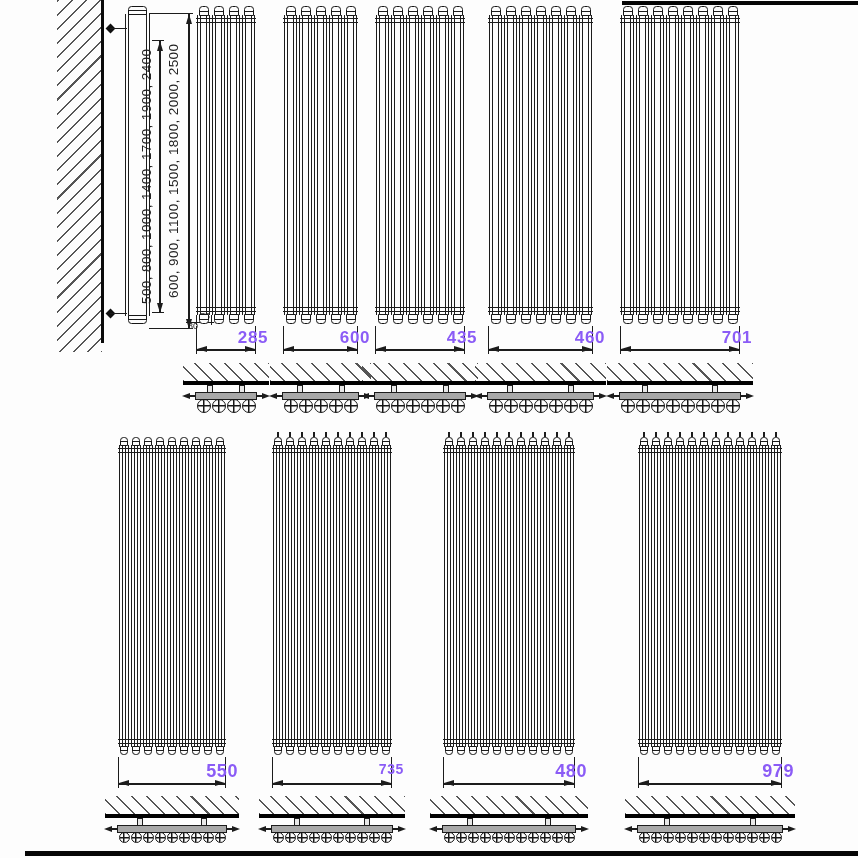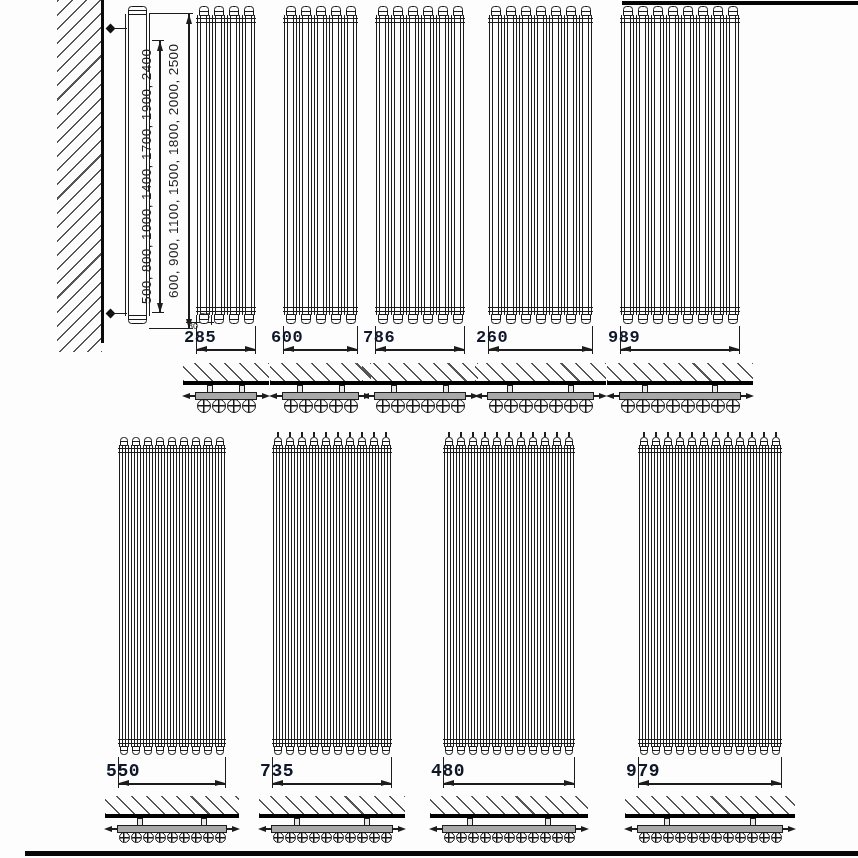--- a/index.html
+++ b/index.html
@@ -23,22 +23,22 @@
   .cap-bot{border-radius:0 0 3.5px 3.5px;}
   
   .hatch-plan{background-image:repeating-linear-gradient(45deg,#565656 0,#565656 1.5px,transparent 1.5px,transparent 10.5px);}
   .hatch-wall{background-image:repeating-linear-gradient(135deg,#565656 0,#565656 1.5px,transparent 1.5px,transparent 10px);}
   .bracket{border:1.3px solid #1c1c1c;background:#e8e8e8;}
   .collector{border:1.4px solid #1c1c1c;}
   .circle{border:1.9px solid #161616;border-radius:50%;
     background:linear-gradient(#161616,#161616) center/100% 1.5px no-repeat,
                linear-gradient(#161616,#161616) center/1.5px 100% no-repeat;}
   
-  .dim-label{position:absolute;font-weight:700;color:#0f172a;text-align:left;
-    letter-spacing:0.6px;line-height:1;font-family:Liberation Mono, monospace;}
+  .dim-label{position:absolute;font-weight:700;color:#8b5cf6;text-align:right;
+    letter-spacing:0.6px;line-height:1;}
   .arrL{position:absolute;width:0;height:0;border-top:3.5px solid transparent;
     border-bottom:3.5px solid transparent;border-right:10px solid #1c1c1c;}
   .arrR{position:absolute;width:0;height:0;border-top:3.5px solid transparent;
     border-bottom:3.5px solid transparent;border-left:10px solid #1c1c1c;}
   .arrU{position:absolute;width:0;height:0;border-left:3.3px solid transparent;
     border-right:3.3px solid transparent;border-bottom:10px solid #1c1c1c;}
   .arrD{position:absolute;width:0;height:0;border-left:3.3px solid transparent;
     border-right:3.3px solid transparent;border-top:10px solid #1c1c1c;}
   .vtext{position:absolute;writing-mode:vertical-rl;transform:rotate(180deg);
     font-size:13.5px;color:#1f1f1f;letter-spacing:0.4px;white-space:nowrap;
@@ -186,21 +186,21 @@
       <div class="abs cap cap-bot" style="left: 452.5px; top: 314px; width: 10px; height: 10px;"></div>
       <div class="ln" style="left: 375px; top: 18px; width: 90px; height: 1.3px;"></div>
       <div class="ln" style="left: 375px; top: 22px; width: 90px; height: 1.3px;"></div>
       <div class="ln" style="left: 375px; top: 310.7px; width: 90px; height: 1.3px;"></div>
       <div class="ln" style="left: 375px; top: 306.7px; width: 90px; height: 1.3px;"></div>
       <div class="ln" style="left: 375px; top: 326px; width: 1.3px; height: 28px;"></div>
       <div class="ln" style="left: 463.7px; top: 326px; width: 1.3px; height: 28px;"></div>
       <div class="ln" style="left: 375px; top: 349px; width: 90px; height: 1.5px;"></div>
       <div class="arrL" style="left: 376px; top: 346px;"></div>
       <div class="arrR" style="left: 454px; top: 346px;"></div>
-      <div class="dim-label" style="left: 363px; top: 329px; width: 114px; font-size: 17px;">786</div>
+      <div class="dim-label" style="left: 363px; top: 329px; width: 114px; font-size: 17px;">435</div>
       <div class="abs hatch-plan" style="left: 362px; top: 363px; width: 116px; height: 19px;"></div>
       <div class="ln" style="left: 362px; top: 381px; width: 116px; height: 4px; background: rgb(0, 0, 0);"></div>
       <div class="abs bracket" style="left: 391.2px; top: 385px; width: 6px; height: 8px;"></div>
       <div class="abs bracket" style="left: 442.8px; top: 385px; width: 6px; height: 8px;"></div>
       <div class="abs collector" style="left: 374px; top: 392px; width: 92px; height: 8px; background: rgb(168, 168, 168);"></div>
       <div class="ln" style="left: 364px; top: 395.3px; width: 10px; height: 1.4px;"></div>
       <div class="arrL" style="left: 361px; top: 392.5px; border-right-width: 8px;"></div>
       <div class="ln" style="left: 466px; top: 395.3px; width: 10px; height: 1.4px;"></div>
       <div class="arrR" style="left: 471px; top: 392.5px; border-left-width: 8px;"></div>
       <div class="abs circle" style="left: 375.5px; top: 399px; width: 14px; height: 14px;"></div>
@@ -232,21 +232,21 @@
       <div class="abs cap cap-bot" style="left: 580.5px; top: 314px; width: 10px; height: 10px;"></div>
       <div class="ln" style="left: 488px; top: 18px; width: 105px; height: 1.3px;"></div>
       <div class="ln" style="left: 488px; top: 22px; width: 105px; height: 1.3px;"></div>
       <div class="ln" style="left: 488px; top: 310.7px; width: 105px; height: 1.3px;"></div>
       <div class="ln" style="left: 488px; top: 306.7px; width: 105px; height: 1.3px;"></div>
       <div class="ln" style="left: 488px; top: 326px; width: 1.3px; height: 28px;"></div>
       <div class="ln" style="left: 591.7px; top: 326px; width: 1.3px; height: 28px;"></div>
       <div class="ln" style="left: 488px; top: 349px; width: 105px; height: 1.5px;"></div>
       <div class="arrL" style="left: 489px; top: 346px;"></div>
       <div class="arrR" style="left: 582px; top: 346px;"></div>
-      <div class="dim-label" style="left: 476px; top: 329px; width: 129px; font-size: 17px;">260</div>
+      <div class="dim-label" style="left: 476px; top: 329px; width: 129px; font-size: 17px;">460</div>
       <div class="abs hatch-plan" style="left: 475px; top: 363px; width: 131px; height: 19px;"></div>
       <div class="ln" style="left: 475px; top: 381px; width: 131px; height: 4px; background: rgb(0, 0, 0);"></div>
       <div class="abs bracket" style="left: 506.9px; top: 385px; width: 6px; height: 8px;"></div>
       <div class="abs bracket" style="left: 568.1px; top: 385px; width: 6px; height: 8px;"></div>
       <div class="abs collector" style="left: 487px; top: 392px; width: 107px; height: 8px; background: rgb(168, 168, 168);"></div>
       <div class="ln" style="left: 477px; top: 395.3px; width: 10px; height: 1.4px;"></div>
       <div class="arrL" style="left: 474px; top: 392.5px; border-right-width: 8px;"></div>
       <div class="ln" style="left: 594px; top: 395.3px; width: 10px; height: 1.4px;"></div>
       <div class="arrR" style="left: 599px; top: 392.5px; border-left-width: 8px;"></div>
       <div class="abs circle" style="left: 488.5px; top: 399px; width: 14px; height: 14px;"></div>
@@ -282,21 +282,21 @@
       <div class="abs cap cap-bot" style="left: 727.5px; top: 314px; width: 10px; height: 10px;"></div>
       <div class="ln" style="left: 620px; top: 18px; width: 120px; height: 1.3px;"></div>
       <div class="ln" style="left: 620px; top: 22px; width: 120px; height: 1.3px;"></div>
       <div class="ln" style="left: 620px; top: 310.7px; width: 120px; height: 1.3px;"></div>
       <div class="ln" style="left: 620px; top: 306.7px; width: 120px; height: 1.3px;"></div>
       <div class="ln" style="left: 620px; top: 326px; width: 1.3px; height: 28px;"></div>
       <div class="ln" style="left: 738.7px; top: 326px; width: 1.3px; height: 28px;"></div>
       <div class="ln" style="left: 620px; top: 349px; width: 120px; height: 1.5px;"></div>
       <div class="arrL" style="left: 621px; top: 346px;"></div>
       <div class="arrR" style="left: 729px; top: 346px;"></div>
-      <div class="dim-label" style="left: 608px; top: 329px; width: 144px; font-size: 17px;">989</div>
+      <div class="dim-label" style="left: 608px; top: 329px; width: 144px; font-size: 17px;">701</div>
       <div class="abs hatch-plan" style="left: 607px; top: 363px; width: 146px; height: 19px;"></div>
       <div class="ln" style="left: 607px; top: 381px; width: 146px; height: 4px; background: rgb(0, 0, 0);"></div>
       <div class="abs bracket" style="left: 641.6px; top: 385px; width: 6px; height: 8px;"></div>
       <div class="abs bracket" style="left: 712.4px; top: 385px; width: 6px; height: 8px;"></div>
       <div class="abs collector" style="left: 619px; top: 392px; width: 122px; height: 8px; background: rgb(168, 168, 168);"></div>
       <div class="ln" style="left: 609px; top: 395.3px; width: 10px; height: 1.4px;"></div>
       <div class="arrL" style="left: 606px; top: 392.5px; border-right-width: 8px;"></div>
       <div class="ln" style="left: 741px; top: 395.3px; width: 10px; height: 1.4px;"></div>
       <div class="arrR" style="left: 746px; top: 392.5px; border-left-width: 8px;"></div>
       <div class="abs circle" style="left: 620.5px; top: 399px; width: 14px; height: 14px;"></div>
@@ -404,21 +404,21 @@
       <div class="ln" style="left: 385.25px; top: 432px; width: 1.5px; height: 5px;"></div>
       <div class="ln" style="left: 272px; top: 448px; width: 120px; height: 1.3px;"></div>
       <div class="ln" style="left: 272px; top: 452px; width: 120px; height: 1.3px;"></div>
       <div class="ln" style="left: 272px; top: 742.7px; width: 120px; height: 1.3px;"></div>
       <div class="ln" style="left: 272px; top: 738.7px; width: 120px; height: 1.3px;"></div>
       <div class="ln" style="left: 272px; top: 757px; width: 1.3px; height: 31px;"></div>
       <div class="ln" style="left: 390.7px; top: 757px; width: 1.3px; height: 31px;"></div>
       <div class="ln" style="left: 272px; top: 783px; width: 120px; height: 1.5px;"></div>
       <div class="arrL" style="left: 273px; top: 780px;"></div>
       <div class="arrR" style="left: 381px; top: 780px;"></div>
-      <div class="dim-label" style="left: 260px; top: 762px; width: 144px; font-size: 18px;">735</div>
+      <div class="dim-label" style="left: 260px; top: 762px; width: 144px; font-size: 14px;">735</div>
       <div class="abs hatch-plan" style="left: 259px; top: 796px; width: 146px; height: 19px;"></div>
       <div class="ln" style="left: 259px; top: 814px; width: 146px; height: 4px; background: rgb(0, 0, 0);"></div>
       <div class="abs bracket" style="left: 293.6px; top: 818px; width: 6px; height: 8px;"></div>
       <div class="abs bracket" style="left: 364.4px; top: 818px; width: 6px; height: 8px;"></div>
       <div class="abs collector" style="left: 271px; top: 825px; width: 122px; height: 8px; background: rgb(168, 168, 168);"></div>
       <div class="ln" style="left: 261px; top: 828.3px; width: 10px; height: 1.4px;"></div>
       <div class="arrL" style="left: 258px; top: 825.5px; border-right-width: 8px;"></div>
       <div class="ln" style="left: 393px; top: 828.3px; width: 10px; height: 1.4px;"></div>
       <div class="arrR" style="left: 398px; top: 825.5px; border-left-width: 8px;"></div>
       <div class="abs circle" style="left: 272.5px; top: 832px; width: 11px; height: 11px;"></div>

